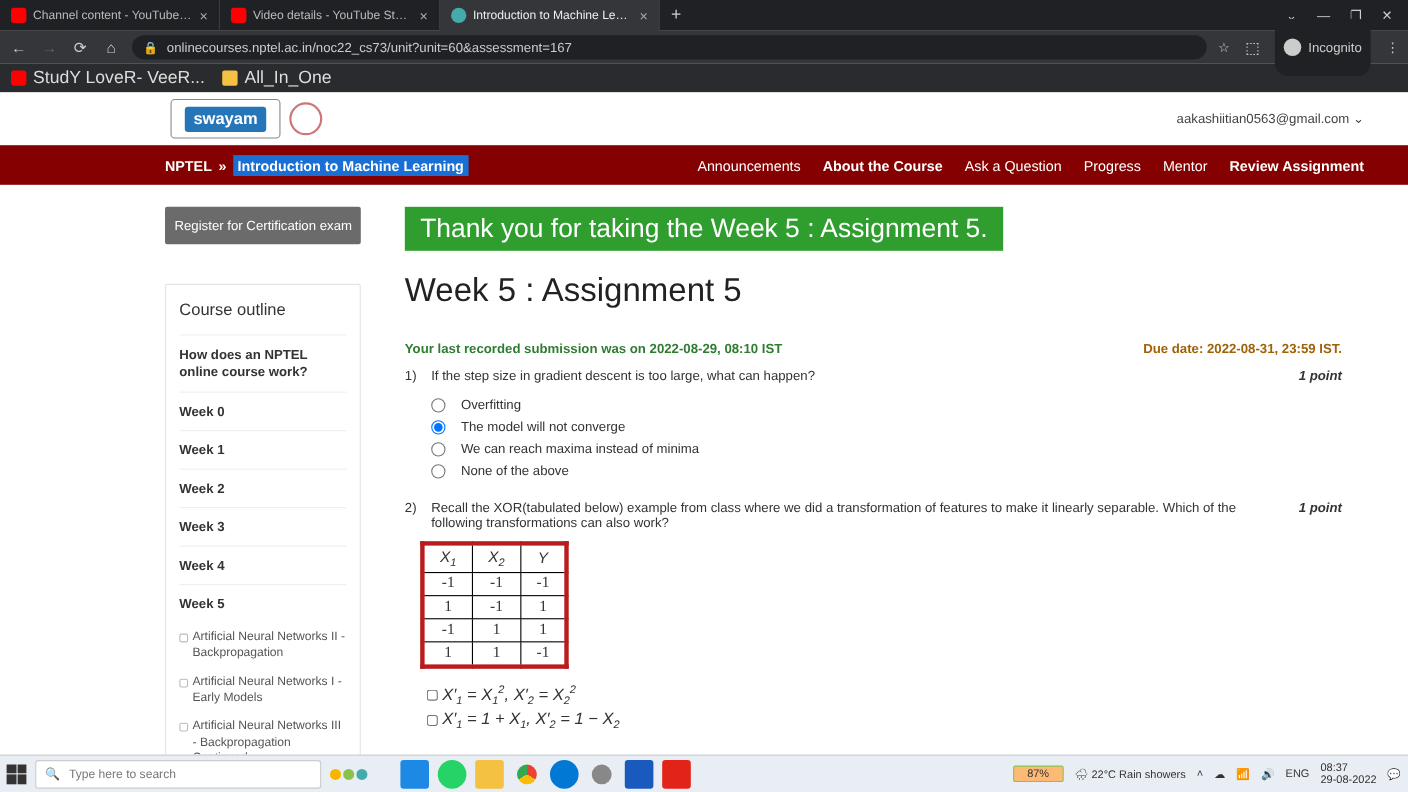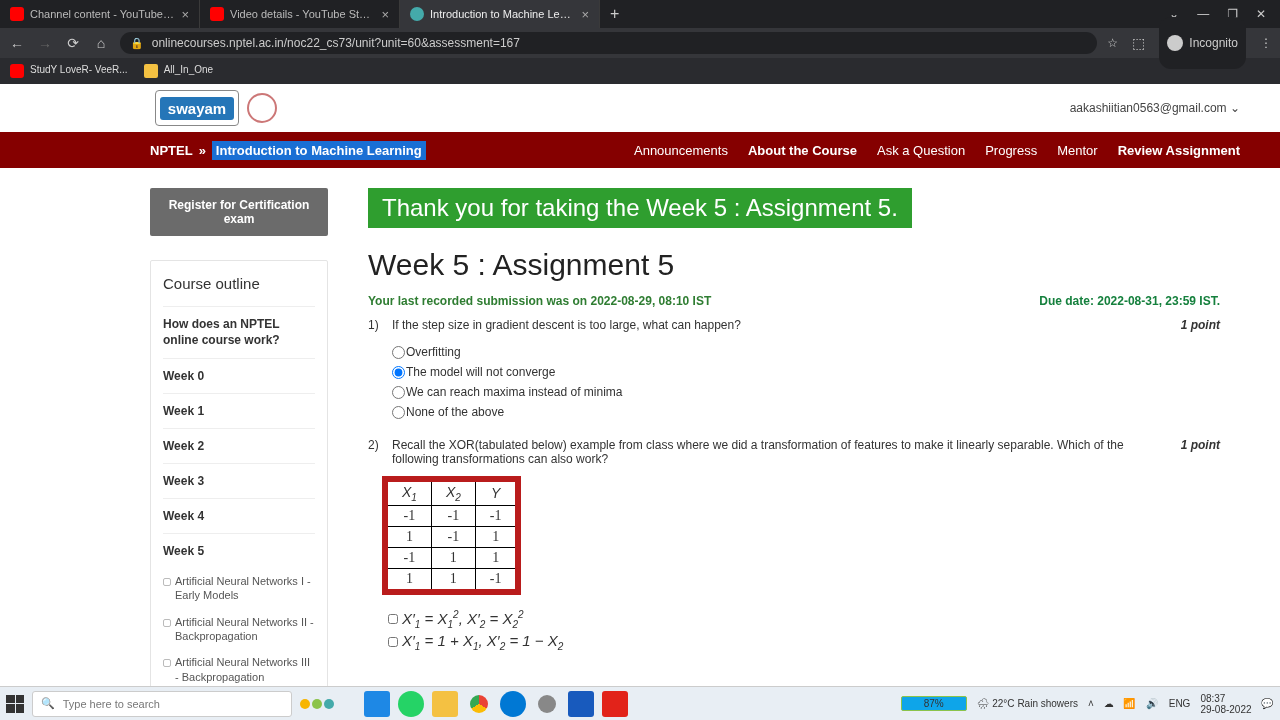--- a/index.html
+++ b/index.html
@@ -20,87 +20,87 @@
 .addrbar { background: #35363a; height: 30px; display: flex; align-items: center; padding: 0 8px; gap: 10px; }
 .addrbar .navbtn { color: #ccc; font-size: 14px; width: 18px; text-align: center; cursor:pointer;}
 .addrbar .navbtn.disabled{color:#666;}
 .omnibox { flex: 1; background: #202124; border-radius: 14px; height: 22px; display: flex; align-items: center; padding: 0 10px; gap: 8px; color: #ccc; font-size: 12px; }
 .omnibox .lock { color: #9aa0a6; font-size: 11px;}
 .addr-right{display:flex;align-items:center;gap:14px;color:#ccc;font-size:12px;}
 .incognito-badge{display:flex;align-items:center;gap:6px;background:#202124;padding:18px 8px;border-radius:12px;}
 .incognito-badge .icon{width:16px;height:16px;background:#ccc;border-radius:50%;}
 
 .bmbar { background: #2a2b2f; height: 26px; display: flex; align-items: center; padding: 0 10px; gap: 16px; }
-.bm { display:flex; gap:6px; color:#ddd; font-size:10px; cursor:pointer;}
+.bm { display:flex; align-items:center; gap:6px; color:#ddd; font-size:16px; cursor:pointer;}
 .bm .ico{width:14px;height:14px;}
 .yt{background:#f00;border-radius:3px;}
 .folder{background:#f4c142;border-radius:2px;}
 
 
 .page { background:#fff; height: calc(720px - 28px - 30px - 26px - 34px); overflow: hidden; }
 .topwhite { height:48px; display:flex; align-items:center; justify-content:space-between; padding:0 40px 0 155px;}
 .logo-wrap{display:flex;align-items:center;gap:8px;}
-.logo-sw{width:84px;height:36px;border:1px solid #888;border-radius:4px;display:flex;align-items:center;justify-content:center;background:#fff;}
+.logo-sw{width:100px;height:36px;border:1px solid #888;border-radius:4px;display:flex;align-items:center;justify-content:center;background:#fff;}
 .logo-sw-inner{font-weight:bold;color:#2576b8;font-size:15px;background:linear-gradient(#fff,#fff);padding:2px 6px;border-radius:3px;}
 .logo-sw-inner{background:#2576b8;color:#fff;padding:3px 8px;font-weight:bold;}
 .logo2{width:30px;height:30px;border-radius:50%;border:2px solid #c77;}
 .user-email{font-size:12px;color:#444;}
 
 .rednav{background:#850000;height:36px;display:flex;align-items:center;padding:0 40px 0 150px;gap:20px;}
 .rednav .crumb{color:#fff;font-size:13px;display:flex;align-items:center;gap:6px;font-weight:bold;justify-content:space-between;}
 .rednav .crumb .hl{background:#1a6fd4;padding:2px 4px;color:#fff;}
 .rednav .spacer{flex:1;}
 .rednav .link{color:#fff;font-size:13px;cursor:pointer;}
 .rednav .link.bold{font-weight:bold;}
 
 .body-area{display:flex;padding:20px 60px 0 150px;gap:40px;}
 .sidebar{width:178px;flex:none;}
-.reg-btn{background:#6b6b6b;color:#fff;font-size:12px;font-weight:bold;text-align:center;padding:10px 8px;border-radius:2px;cursor:pointer;margin-bottom:24px;}
+.reg-btn{background:#6b6b6b;color:#fff;font-size:12px;font-weight:normal;text-align:right;padding:10px 8px;border-radius:2px;cursor:pointer;margin-bottom:36px;}
 .outline-box{border:1px solid #e4e4e4;border-radius:2px;padding:14px 12px 8px;}
 .outline-title{font-size:15px;color:#333;margin-bottom:14px;}
 .oitem{font-size:12px;color:#333;font-weight:bold;padding:10px 0;border-top:1px solid #eee;cursor:pointer;}
 .oitem:first-of-type{border-top:none;}
 .sub{font-size:11px;color:#555;padding:6px 0 6px 12px;line-height:1.3;cursor:pointer;position:relative;}
 .sub::before{content:"";position:absolute;left:0;top:10px;width:6px;height:6px;border:1px solid #bbb;border-radius:2px;}
 
 .main{flex:1;}
 .banner{background:#2f9e2f;color:#fff;font-size:24px;padding:6px 14px;display:inline-block;margin-bottom:20px;}
-.atitle{font-size:30px;color:#222;font-weight:400;margin-bottom:12px;}
+.atitle{font-size:30px;color:#222;font-weight:400;margin-bottom:28px;}
 .subinfo{display:flex;justify-content:space-between;font-size:12px;margin-bottom:10px;}
 .subinfo .left{color:#2f7d32;font-weight:bold;}
-.subinfo .right{color:#15803d;font-weight:bold;text-align:right;}
+.subinfo .right{color:#a16207;font-weight:bold;text-align:right;}
 .q{font-size:12px;color:#333;margin-bottom:10px;}
 .qhead{display:flex;justify-content:space-between;margin-bottom:10px;}
 .qnum{width:24px;flex:none;}
 .qtext{flex:1;padding-right:20px;}
 .pts{font-style:italic;font-weight:bold;flex:none;text-align:right;}
 .opts{margin:6px 0 16px 24px;}
-.opt{display:flex;align-items:center;gap:1px;font-size:12px;color:#333;padding:3px 0;}
+.opt{display:flex;align-items:center;gap:14px;font-size:12px;color:#333;padding:3px 0;}
 .opt input{margin:0;}
 
-.xor{border:6px solid #b91c1c;border-collapse:collapse;margin:6px 0 14px 14px;}
+.xor{border:4px solid #b91c1c;border-collapse:collapse;margin:6px 0 14px 14px;}
 .xor td,.xor th{border:1px solid #000;padding:2px 14px;text-align:center;font-size:14px;font-family:"Times New Roman",serif;}
 .xor th{font-style:italic;font-weight:normal;}
 .xor th sub{font-size:10px;}
 
 .formula{font-family:"Times New Roman",serif;font-size:15px;margin:2px 0 2px 20px;display:flex;align-items:center;gap:4px;}
 .formula .cb{width:10px;height:10px;}
 .formula sub{font-size:10px;}
 .formula sup{font-size:10px;}
 
 
 .taskbar{position:absolute;bottom:0;left:0;right:0;height:34px;background:#e8eef4;border-top:1px solid #ccc;display:flex;align-items:center;padding:0 6px;font-size:11px;color:#333;}
 .taskbar .start{width:18px;height:18px;display:grid;grid-template:1fr 1fr/1fr 1fr;gap:1px;margin-right:8px;cursor:pointer;}
 .taskbar .start div{background:#333;}
 .search{flex:none;width:260px;height:26px;background:#fff;border:1px solid #ccc;border-radius:3px;display:flex;align-items:center;padding:0 8px;gap:8px;color:#777;}
 .tb-icons{display:flex;align-items:center;gap:8px;margin-left:30px;}
 .tb-icons .ic{width:26px;height:26px;border-radius:3px;display:flex;align-items:center;justify-content:center;cursor:pointer;}
 .tb-spacer{flex:1;}
 .tray{display:flex;align-items:center;gap:10px;font-size:10px;color:#333;}
-.battery{background:#0ea5e9;border:1px solid #8bc34a;padding:1px 22px;border-radius:2px;font-size:10px;}
+.battery{background:#fdba74;border:1px solid #8bc34a;padding:1px 12px;border-radius:2px;font-size:10px;}
 .clock{line-height:1.1;font-size:10px;}
 </style>
 </head>
 <body>
 
 <div class="titlebar">
   <div class="tabs">
     <div class="tab">
       <span class="favicon yt"></span>
       <span class="label">Channel content - YouTube Studio</span>
@@ -190,22 +190,22 @@
       <div class="reg-btn">Register for Certification exam</div>
       <div class="outline-box">
         <div class="outline-title">Course outline</div>
         <div class="oitem" style="font-weight:bold;line-height:1.3;">How does an NPTEL online course work?</div>
         <div class="oitem">Week 0</div>
         <div class="oitem">Week 1</div>
         <div class="oitem">Week 2</div>
         <div class="oitem">Week 3</div>
         <div class="oitem">Week 4</div>
         <div class="oitem">Week 5</div>
+        <div class="sub">Artificial Neural Networks II - Backpropagation</div>
         <div class="sub">Artificial Neural Networks I - Early Models</div>
-        <div class="sub">Artificial Neural Networks II - Backpropagation</div>
         <div class="sub">Artificial Neural Networks III - Backpropagation Continued</div>
 
       </div>
     </div>
 
     <div class="main">
       <div class="banner">Thank you for taking the Week 5 : Assignment 5.</div>
       <h1 class="atitle">Week 5 : Assignment 5</h1>
       <div class="subinfo">
         <span class="left">Your last recorded submission was on 2022-08-29, 08:10 IST</span>

